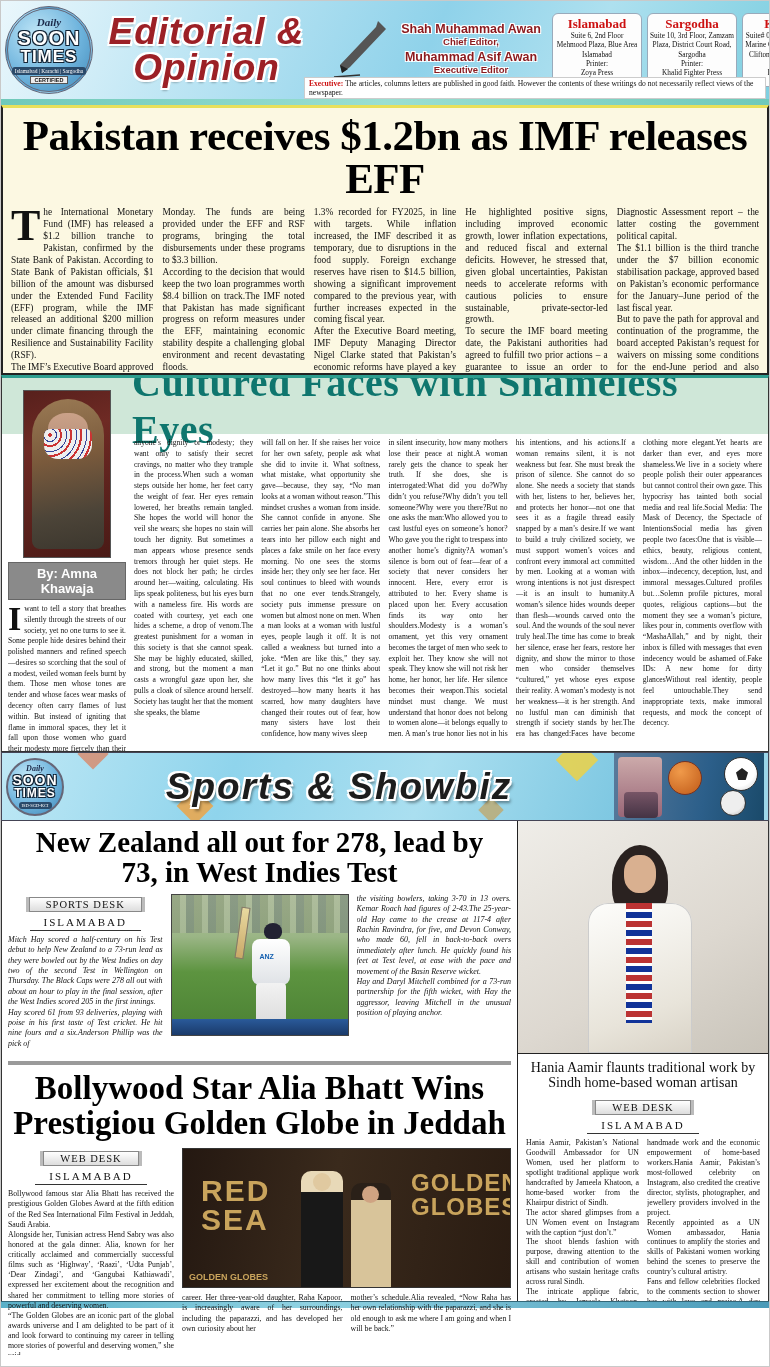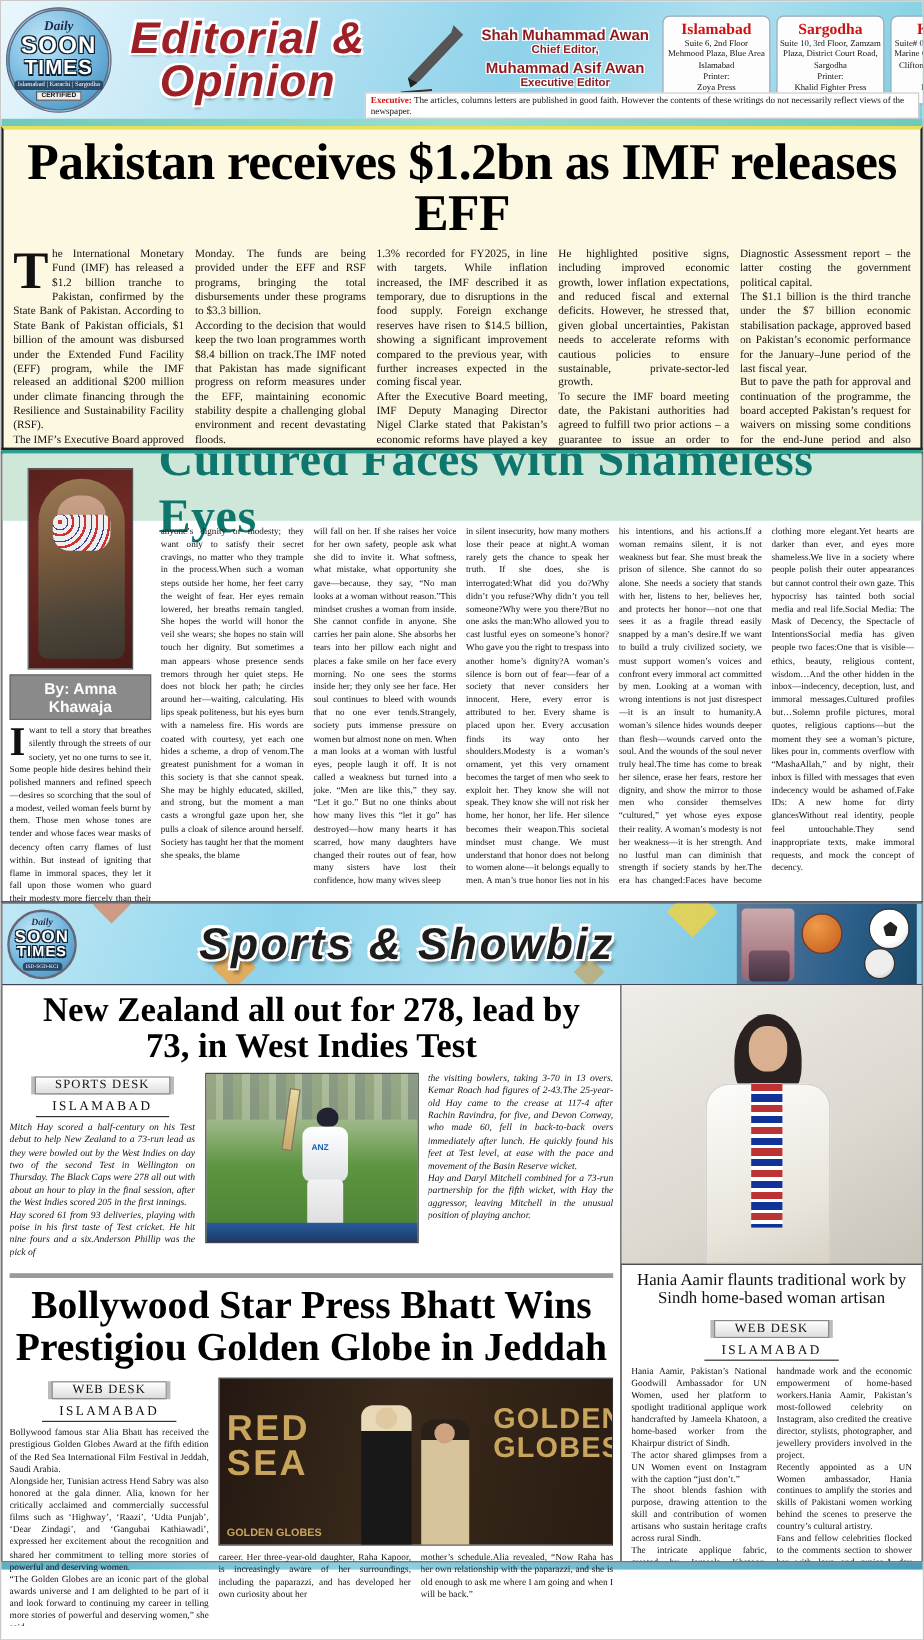--- a/index.html
+++ b/index.html
@@ -141,21 +141,21 @@
 
   .alia { height:288px; overflow:hidden; }
   .alia h2 { font-size:33px; text-align:center; font-weight:bold; line-height:1.05; margin:4px 0 8px 0; color:#000; }
   .alia-row { display:flex; gap:8px; }
   .alia-col1 { flex:0 0 166px; }
   .alia .body-text { font-size:7.8px; line-height:1.3; }
   .alia-col1 .body-text { height:168px; }
   .alia-right { flex:1; }
   .gg-photo { height:140px; border:1px solid #333; position:relative; overflow:hidden;
       background:linear-gradient(100deg,#241811 0%,#3a2a1c 45%,#2a1c12 100%); }
-  .gg-redsea { position:absolute; left:6px; top:28px; font-family:"Liberation Sans",sans-serif; font-weight:bold;
+  .gg-redsea { position:absolute; left:18px; top:28px; font-family:"Liberation Sans",sans-serif; font-weight:bold;
       font-size:30px; line-height:0.95; color:#c9a45c; letter-spacing:2px; width:90px; }
   .gg-golden { position:absolute; right:4px; top:22px; font-family:"Liberation Sans",sans-serif; font-weight:bold;
       font-size:24px; line-height:1.0; color:#c9a45c; letter-spacing:1px; width:95px; text-align:left; }
   .gg-badge { position:absolute; left:6px; bottom:4px; font-family:"Liberation Sans",sans-serif; font-weight:bold;
       font-size:9px; color:#c9a45c; line-height:1.1; }
   .woman1 { position:absolute; left:118px; top:22px; width:42px; height:118px; border-radius:10px 10px 0 0; background:linear-gradient(#e8d9b8 0 18%,#181818 18% 100%); }
   .woman1::before { content:""; position:absolute; left:12px; top:2px; width:18px; height:18px; border-radius:50%; background:#e0c9a0; }
   .woman2 { position:absolute; left:168px; top:34px; width:40px; height:106px; border-radius:10px 10px 0 0; background:linear-gradient(#2a2018 0 16%,#d8c49a 16% 100%); }
   .woman2::before { content:""; position:absolute; left:11px; top:3px; width:17px; height:17px; border-radius:50%; background:#cfa382; }
   .alia-captions { display:flex; gap:8px; margin-top:5px; }
@@ -326,21 +326,21 @@
           <div class="nz-col nz-col2">
             <div class="body-text">the visiting bowlers, taking 3-70 in 13 overs. Kemar Roach had figures of 2-43.The 25-year-old Hay came to the crease at 117-4 after Rachin Ravindra, for five, and Devon Conway, who made 60, fell in back-to-back overs immediately after lunch. He quickly found his feet at Test level, at ease with the pace and movement of the Basin Reserve wicket.
 Hay and Daryl Mitchell combined for a 73-run partnership for the fifth wicket, with Hay the aggressor, leaving Mitchell in the unusual position of playing anchor.</div>
           </div>
         </div>
       </section>
 
       <hr class="gray-rule">
 
       <section class="alia">
-        <h2>Bollywood Star Press Bhatt Wins Prestigiou Golden Globe in Jeddah</h2>
+        <h2>Bollywood Star Alia Bhatt Wins Prestigiou Golden Globe in Jeddah</h2>
         <div class="alia-row">
           <div class="alia-col1">
             <div class="desk-wrap">
               <div class="desk-box">WEB DESK</div><br>
               <div class="desk-city">ISLAMABAD</div>
             </div>
             <div class="body-text">Bollywood famous star Alia Bhatt has received the prestigious Golden Globes Award at the fifth edition of the Red Sea International Film Festival in Jeddah, Saudi Arabia.
 Alongside her, Tunisian actress Hend Sabry was also honored at the gala dinner. Alia, known for her critically acclaimed and commercially successful films such as ‘Highway’, ‘Raazi’, ‘Udta Punjab’, ‘Dear Zindagi’, and ‘Gangubai Kathiawadi’, expressed her excitement about the recognition and shared her commitment to telling more stories of powerful and deserving women.
 “The Golden Globes are an iconic part of the global awards universe and I am delighted to be part of it and look forward to continuing my career in telling more stories of powerful and deserving women,” she said.
 During the festival, Alia also reflected on how motherhood has reshaped her life and</div>

